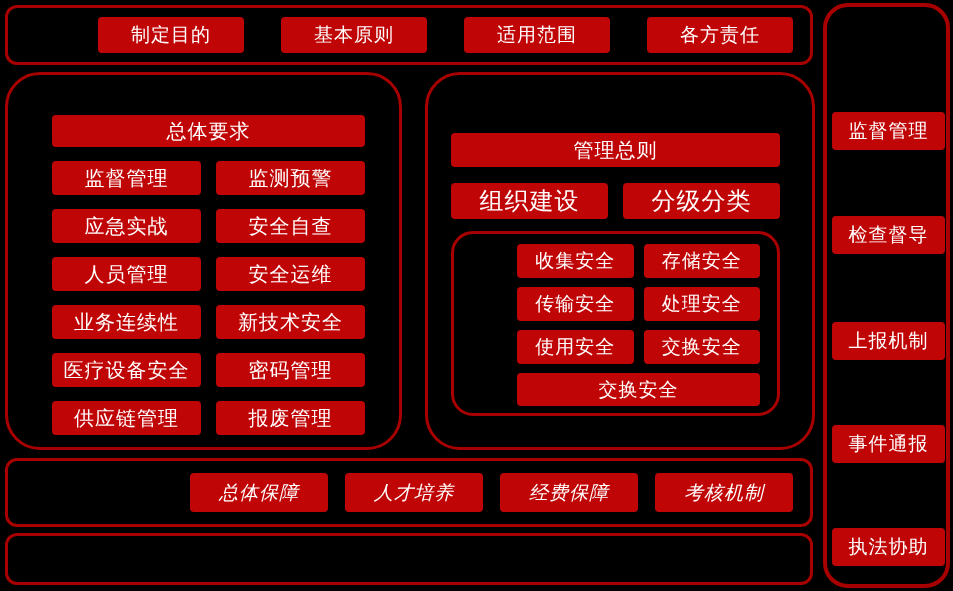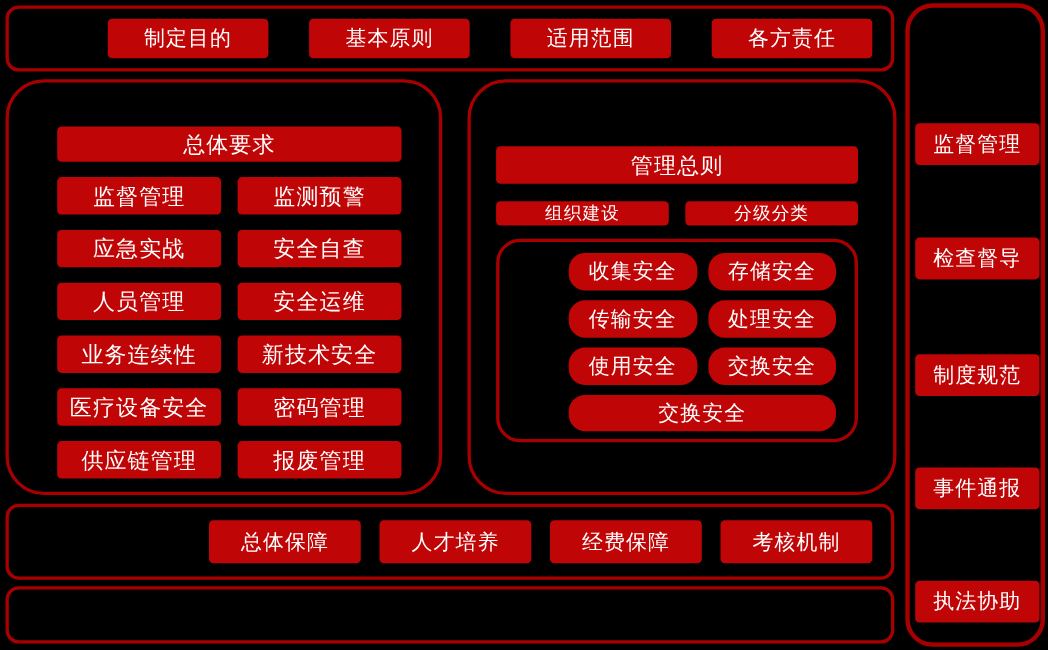--- a/index.html
+++ b/index.html
@@ -56,42 +56,42 @@
   .right-panel {
     left: 425px; top: 72px; width: 390px; height: 378px;
     border-radius: 35px;
     padding: 58px 32px 0 23px;
     display: flex; flex-direction: column;
   }
   .right-panel .header { height: 34px; font-size: 20px; }
   .right-panel .pair-row {
     margin-top: 16px; display: flex; justify-content: space-between;
   }
-  .right-panel .pair-row .btn { width: 157px; height: 22px; font-size: 16px; }
+  .right-panel .pair-row .btn { width: 157px; height: 36px; font-size: 24px; }
   .right-panel .full-row { margin-top: 12px; height: 35px; font-size: 20px; }
   .inner-box {
     margin-top: 12px; height: 185px;
     border: 3px solid var(--line); border-radius: 22px;
     background: var(--bg);
     padding: 10px 17px 0 63px;
     display: grid;
     grid-template-columns: 1fr 1fr;
     grid-template-rows: repeat(3, 34px) 33px;
     column-gap: 10px; row-gap: 9px;
   }
-  .inner-box .btn { font-size: 19px; border-radius: 15px; }
+  .inner-box .btn { font-size: 19px; }
   .inner-box .footer { grid-column: 1 / span 2; }
   
   .bottom-bar {
     left: 5px; top: 458px; width: 808px; height: 69px;
     border-radius: 12px;
     display: flex; align-items: center; justify-content: flex-end;
     gap: 17px; padding-right: 17px;
   }
-  .bottom-bar .btn { width: 138px; height: 39px; font-size: 19px; }
+  .bottom-bar .btn { width: 138px; height: 39px; font-size: 19px; font-style: italic; }
   
   .empty-bar {
     left: 5px; top: 533px; width: 808px; height: 52px;
     border-radius: 12px;
   }
   
   .side-panel {
     left: 823px; top: 3px; width: 127px; height: 585px;
     border-width: 4px; border-radius: 25px;
   }
@@ -152,16 +152,16 @@
   <div class="btn">人才培养</div>
   <div class="btn">经费保障</div>
   <div class="btn">考核机制</div>
 </div>
 
 <div class="panel empty-bar"></div>
 
 <div class="panel side-panel">
   <div class="btn side-item-0">监督管理</div>
   <div class="btn side-item-1">检查督导</div>
-  <div class="btn side-item-2">制度规范</div>
+  <div class="btn side-item-2">上报机制</div>
   <div class="btn side-item-3">事件通报</div>
   <div class="btn side-item-4">执法协助</div>
 </div>
 
 </body></html>

